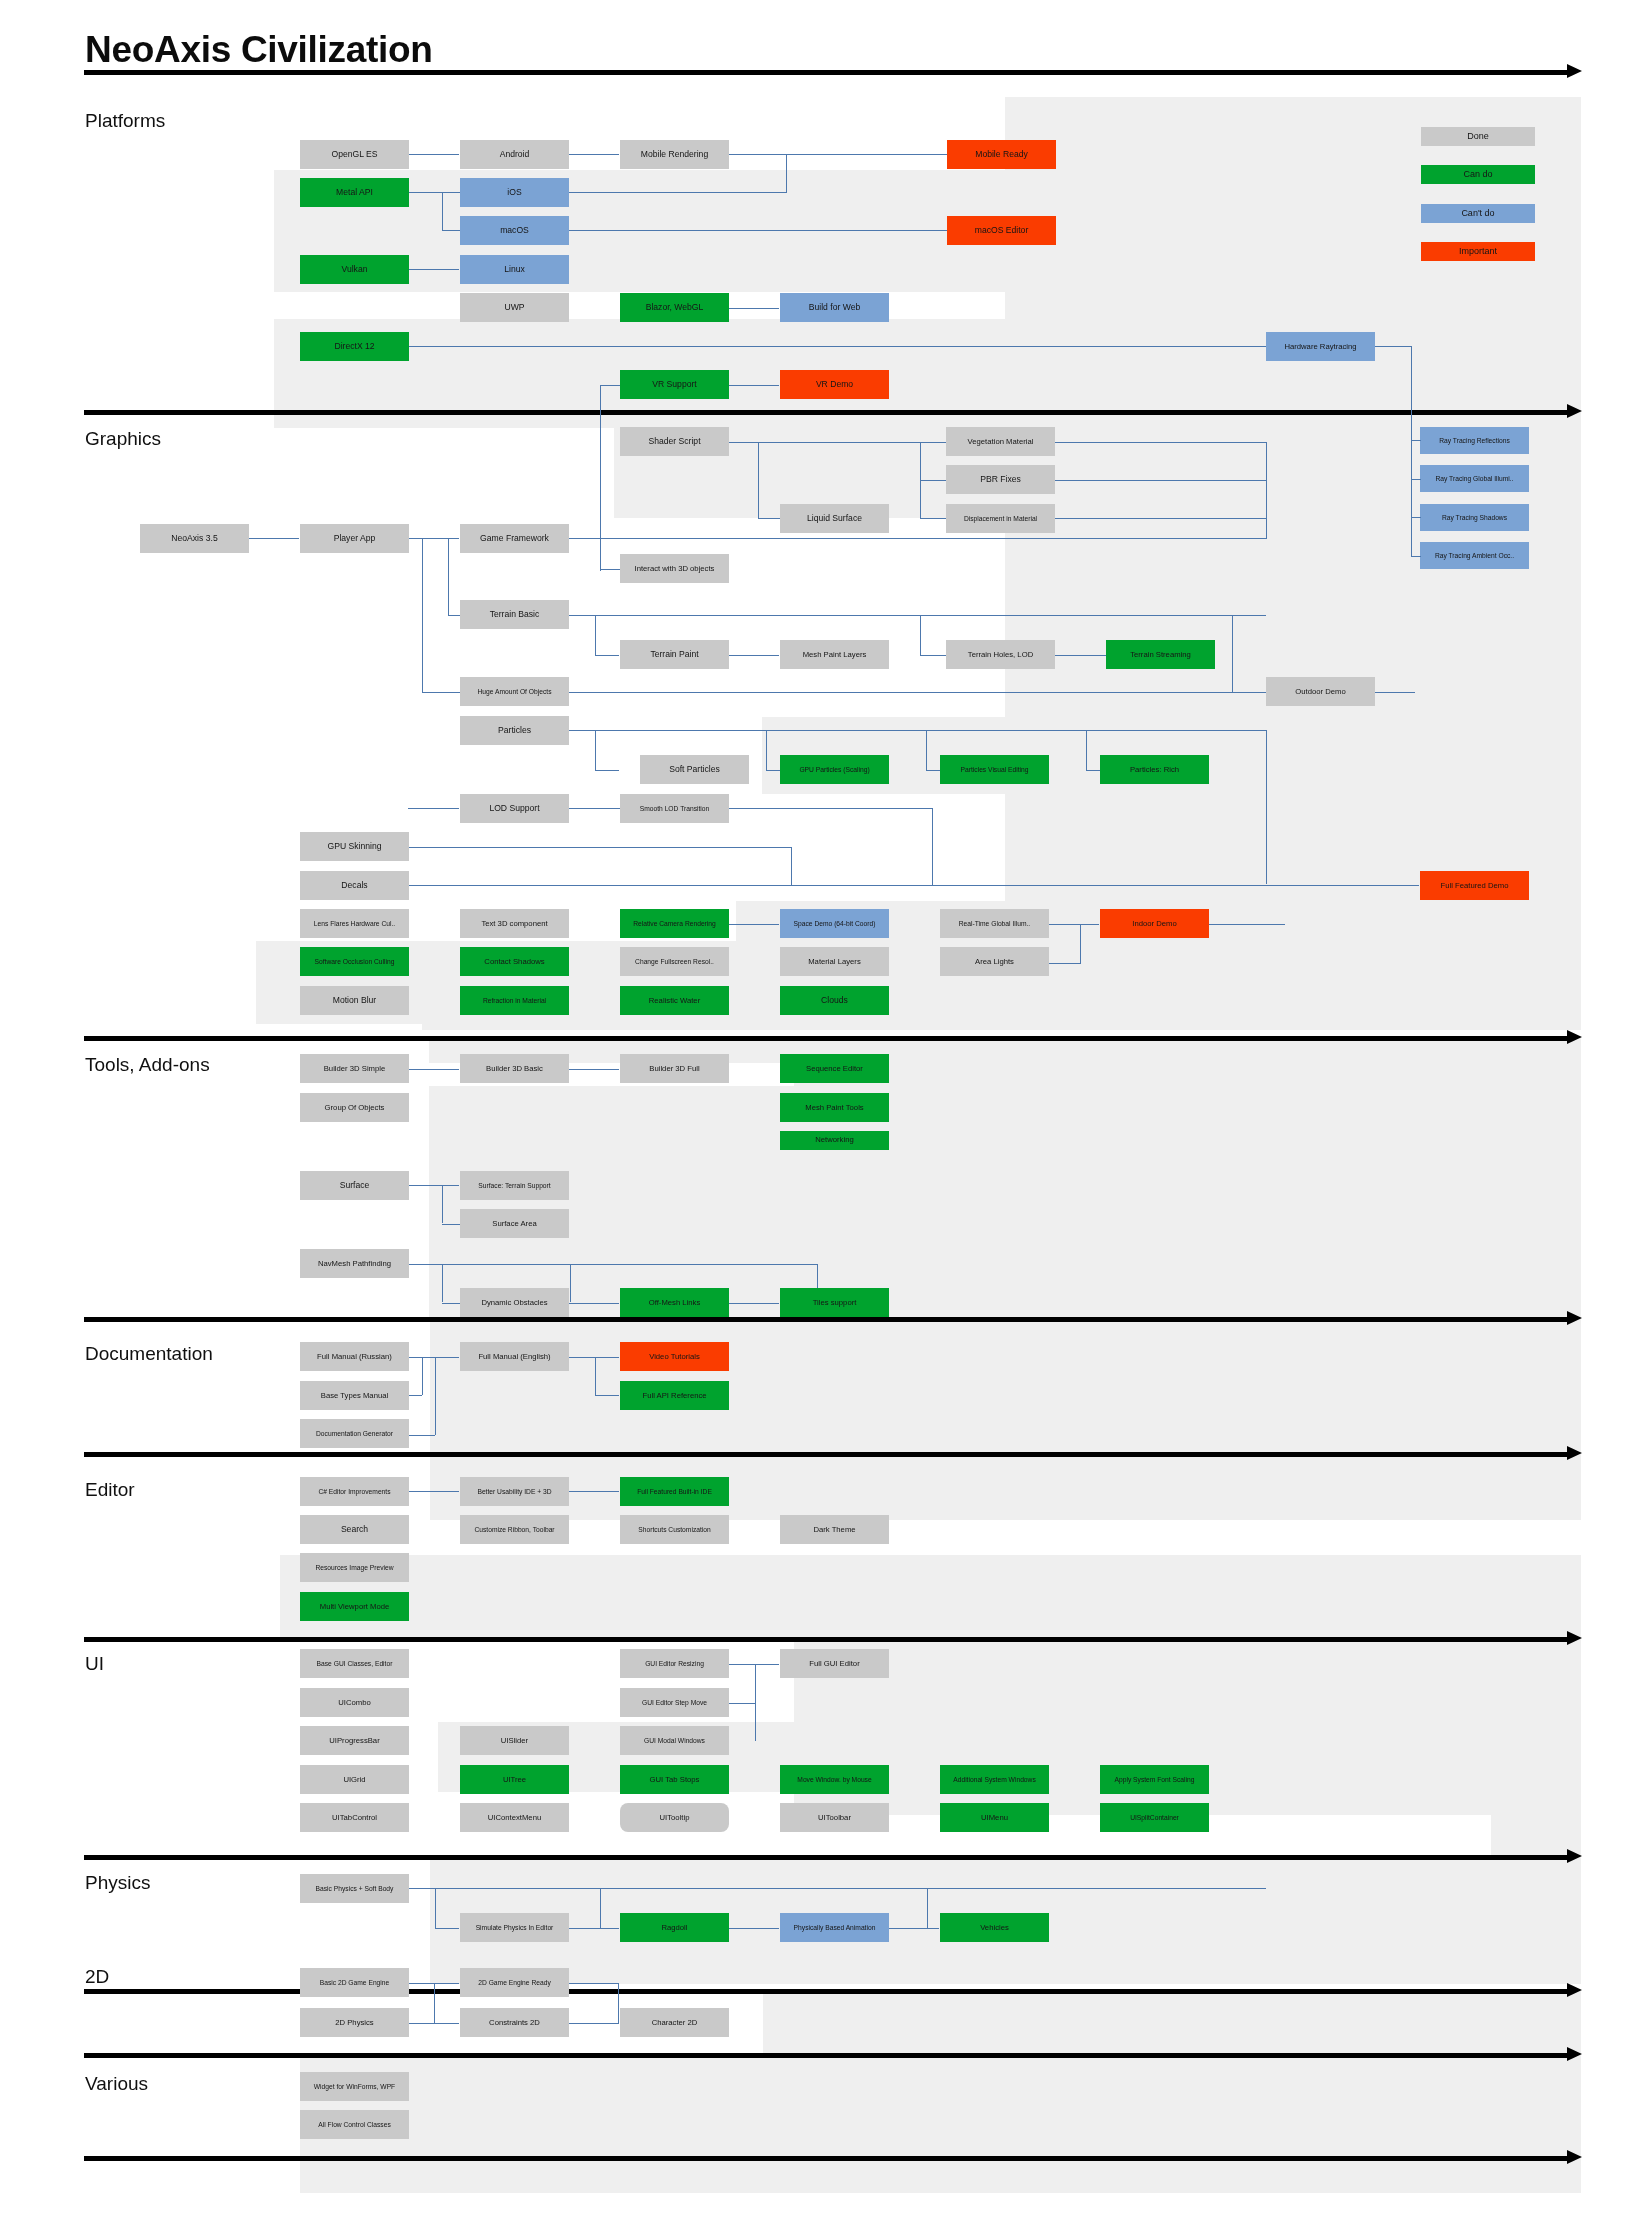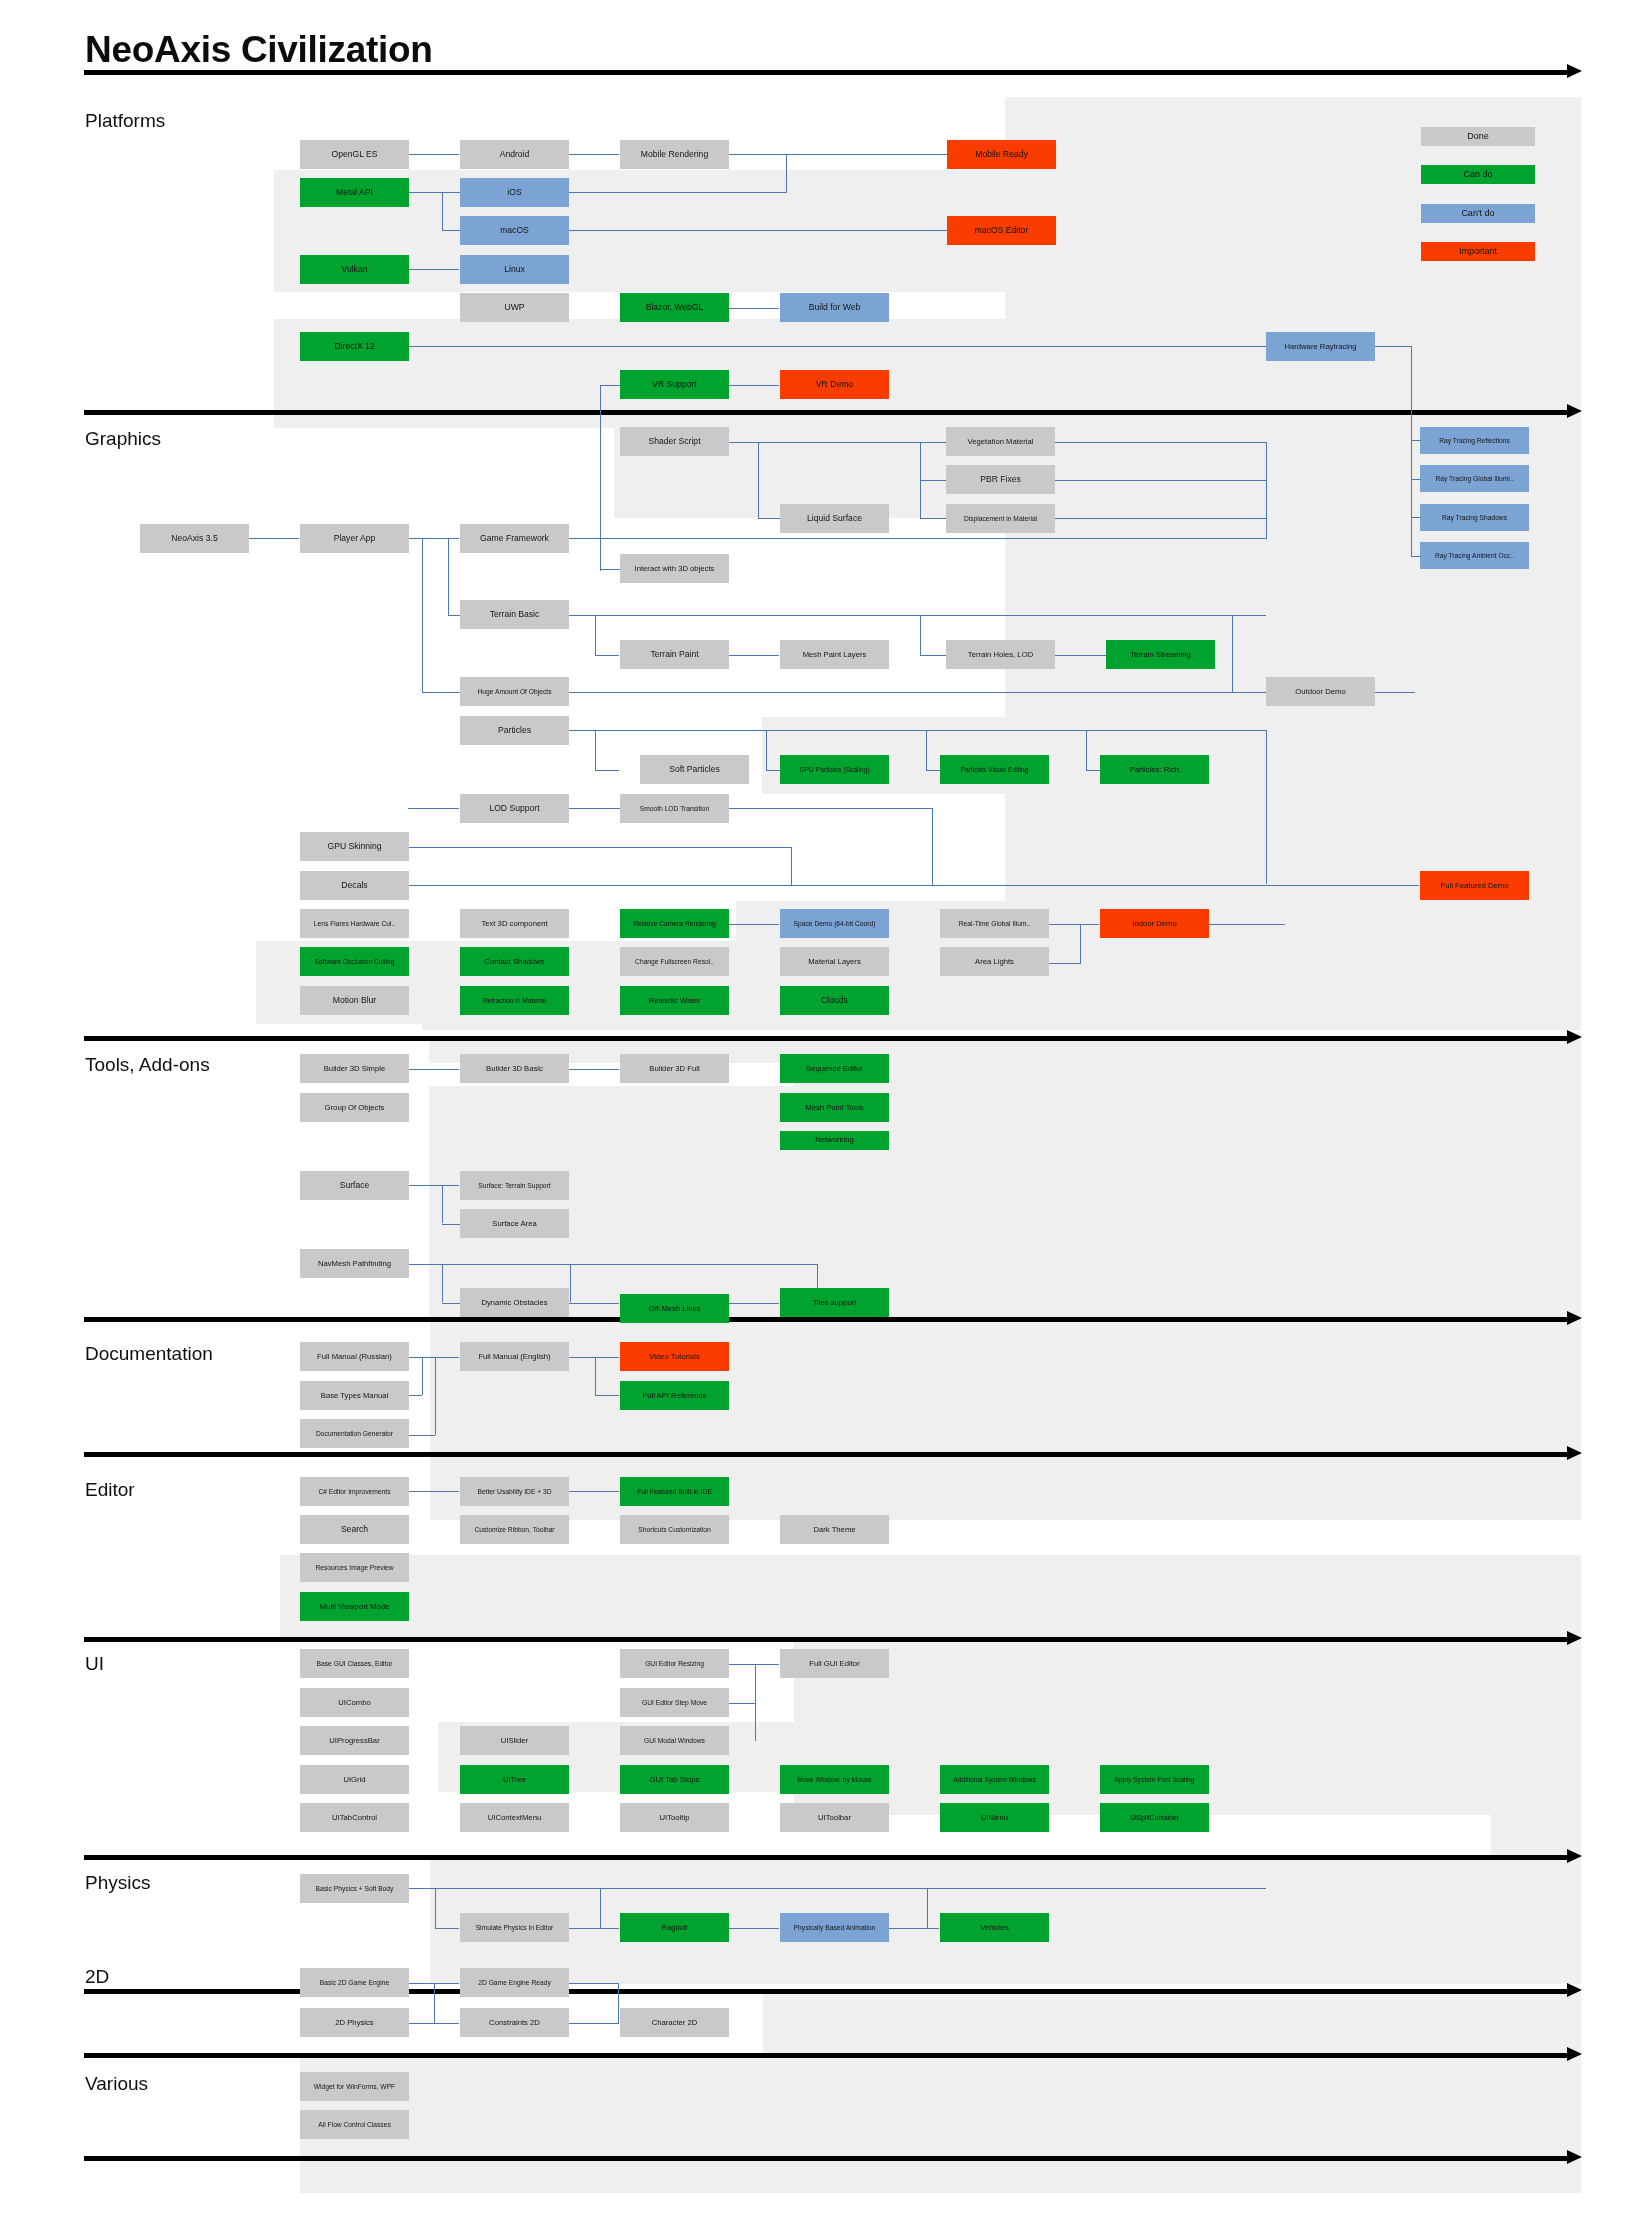--- a/index.html
+++ b/index.html
@@ -279,21 +279,21 @@
   <div class="node g sm" style="left:620px;top:1054px;width:109px;height:29.4px;">Builder 3D Full</div>
   <div class="node e sm" style="left:780px;top:1054px;width:109px;height:29.4px;">Sequence Editor</div>
   <div class="node g sm" style="left:300px;top:1093px;width:109px;height:29.4px;">Group Of Objects</div>
   <div class="node e sm" style="left:780px;top:1093px;width:109px;height:29.4px;">Mesh Paint Tools</div>
   <div class="node e sm" style="left:780px;top:1131px;width:109px;height:19px;">Networking</div>
   <div class="node g" style="left:300px;top:1171px;width:109px;height:29.4px;">Surface</div>
   <div class="node g xs" style="left:460px;top:1171px;width:109px;height:29.4px;">Surface: Terrain Support</div>
   <div class="node g sm" style="left:460px;top:1209px;width:109px;height:29.4px;">Surface Area</div>
   <div class="node g sm" style="left:300px;top:1249px;width:109px;height:29.4px;">NavMesh Pathfinding</div>
   <div class="node g sm" style="left:460px;top:1288px;width:109px;height:29.4px;">Dynamic Obstacles</div>
-  <div class="node e sm" style="left:620px;top:1288px;width:109px;height:29.4px;margin-top:6px;">Off-Mesh Links</div>
+  <div class="node e sm" style="left:620px;top:1288px;width:109px;height:29.4px;">Off-Mesh Links</div>
   <div class="node e sm" style="left:780px;top:1288px;width:109px;height:29.4px;">Tiles support</div>
 
   <div class="ln lnh" style="left:408px;top:1357px;width:51px;"></div>
   <div class="ln lnh" style="left:568px;top:1357px;width:51px;"></div>
   <div class="ln lnv" style="left:422px;top:1357px;height:38px;"></div>
   <div class="ln lnh" style="left:408px;top:1395px;width:14px;"></div>
   <div class="ln lnv" style="left:435px;top:1357px;height:78px;"></div>
   <div class="ln lnh" style="left:408px;top:1435px;width:27px;"></div>
   <div class="ln lnv" style="left:595px;top:1357px;height:38px;"></div>
   <div class="ln lnh" style="left:595px;top:1395px;width:24px;"></div>
@@ -331,21 +331,21 @@
   <div class="node g sm" style="left:460px;top:1726px;width:109px;height:29.4px;">UISlider</div>
   <div class="node g xs" style="left:620px;top:1726px;width:109px;height:29.4px;">GUI Modal Windows</div>
   <div class="node g sm" style="left:300px;top:1765px;width:109px;height:29.4px;">UIGrid</div>
   <div class="node e sm" style="left:460px;top:1765px;width:109px;height:29.4px;">UITree</div>
   <div class="node e sm" style="left:620px;top:1765px;width:109px;height:29.4px;">GUI Tab Stops</div>
   <div class="node e xs" style="left:780px;top:1765px;width:109px;height:29.4px;">Move Window. by Mouse</div>
   <div class="node e xs" style="left:940px;top:1765px;width:109px;height:29.4px;">Additional System Windows</div>
   <div class="node e xs" style="left:1100px;top:1765px;width:109px;height:29.4px;">Apply System Font Scaling</div>
   <div class="node g sm" style="left:300px;top:1803px;width:109px;height:29.4px;">UITabControl</div>
   <div class="node g sm" style="left:460px;top:1803px;width:109px;height:29.4px;">UIContextMenu</div>
-  <div class="node g sm" style="left:620px;top:1803px;width:109px;height:29.4px;">UITooltip</div>
+  <div class="node g sm" style="left:620px;top:1803px;width:109px;height:29.4px;border-radius:8px;">UITooltip</div>
   <div class="node g sm" style="left:780px;top:1803px;width:109px;height:29.4px;">UIToolbar</div>
   <div class="node e sm" style="left:940px;top:1803px;width:109px;height:29.4px;">UIMenu</div>
   <div class="node e xs" style="left:1100px;top:1803px;width:109px;height:29.4px;">UISplitContainer</div>
 
   <div class="ln lnh" style="left:408px;top:1888px;width:858px;"></div>
   <div class="ln lnv" style="left:435px;top:1888px;height:40px;"></div>
   <div class="ln lnh" style="left:435px;top:1928px;width:24px;"></div>
   <div class="ln lnh" style="left:568px;top:1928px;width:51px;"></div>
   <div class="ln lnv" style="left:600px;top:1888px;height:40px;"></div>
   <div class="ln lnh" style="left:728px;top:1928px;width:51px;"></div>

